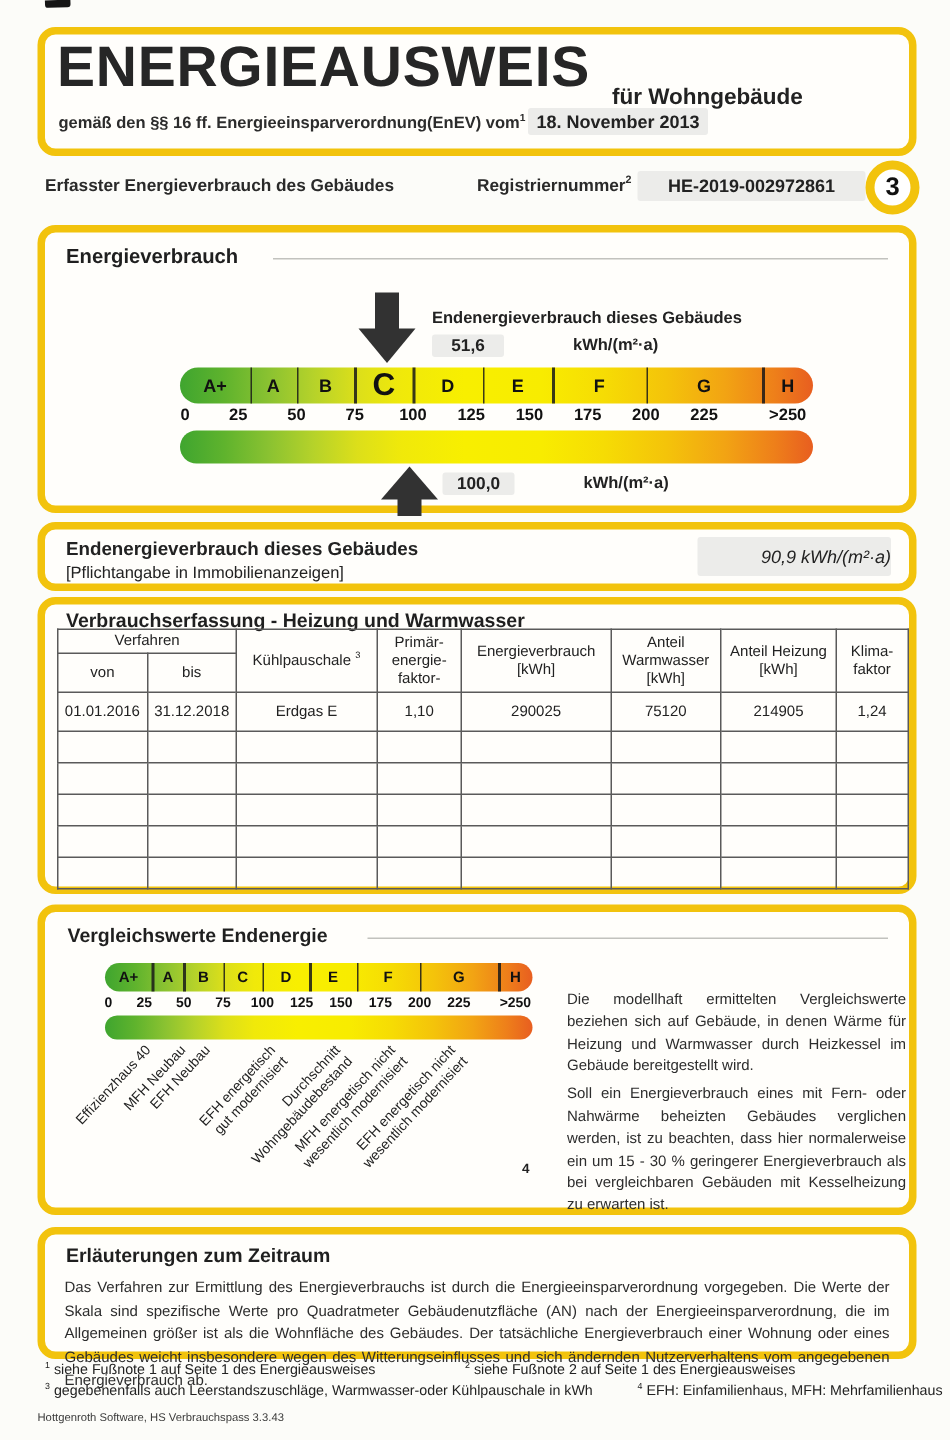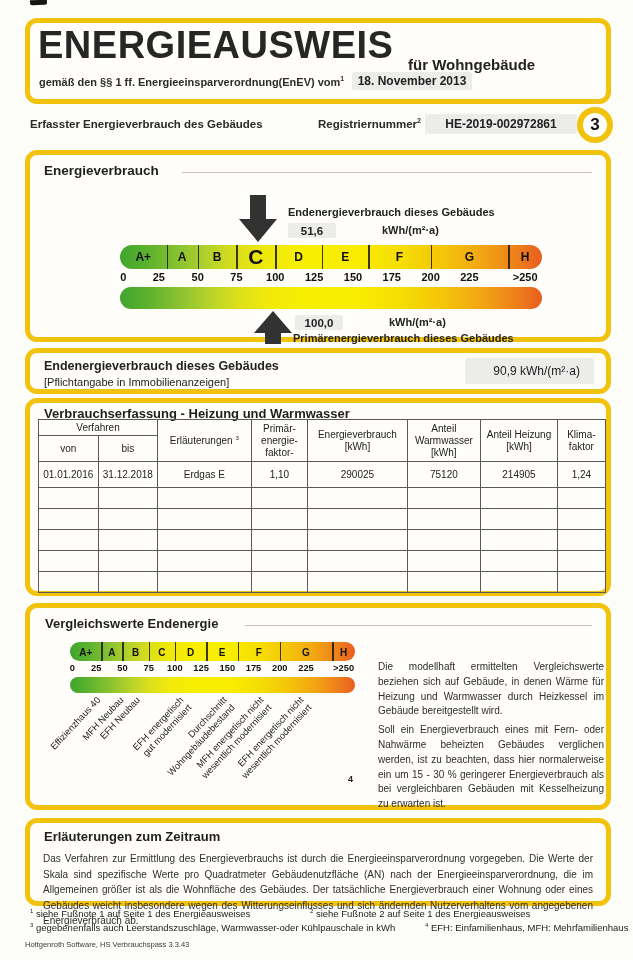--- a/index.html
+++ b/index.html
@@ -54,21 +54,21 @@
     border-left:19px solid transparent;border-right:19px solid transparent;border-bottom:22px solid #323232;}
   .marker-label{position:absolute;font-size:11px;font-weight:bold;white-space:nowrap;color:#222;}
   .valbox{position:absolute;width:48px;height:15px;font-size:11.5px;font-weight:bold;
     display:flex;align-items:center;justify-content:center;}
   .unit{position:absolute;font-size:11px;font-weight:bold;white-space:nowrap;padding-left:36px;}
 
   
   .sec2-title{position:absolute;left:14px;top:6px;font-size:12.5px;font-weight:bold;}
   .sec2-sub{position:absolute;left:14px;top:23px;font-size:11px;}
   .sec2-valbox{position:absolute;left:435px;right:12px;top:5px;bottom:5px;
-    display:flex;align-items:center;justify-content:flex-end;padding-right:14px;font-size:12px;}
+    display:flex;align-items:center;justify-content:flex-end;padding-right:0;font-size:12px;font-style:italic;}
 
   
   #vtable{position:absolute;left:8px;top:16px;width:568px;border-collapse:collapse;table-layout:fixed;
     font-size:10px;color:#222;}
   #vtable th,#vtable td{border:1px solid #5a5a5a;text-align:center;vertical-align:middle;
     font-weight:normal;padding:0 2px;line-height:1.2;}
   #vtable th span{display:block;}
   #vtable tr.hdr1 th{height:15px;}
   #vtable tr.hdr2 th{height:25px;}
   #vtable tr.data-row td{height:25px;}
@@ -92,21 +92,21 @@
   .footer{position:absolute;left:25px;top:940px;font-size:7.5px;color:#3a3a3a;}
 </style>
 </head>
 <body>
 
 <div class="corner-mark"></div>
 
 <div class="box" style="top:18px;height:86px;">
   <div class="main-title">ENERGIEAUSWEIS</div>
   <div class="title-right">für Wohngebäude</div>
-  <div class="subline"><span>gemäß den §§ 1 ff. Energieeinsparverordnung(EnEV) vom</span><sup>1</sup></div>
+  <div class="subline"><span>gemäß den §§ 16 ff. Energieeinsparverordnung(EnEV) vom</span><sup>1</sup></div>
   <div class="datebox graybox">18. November 2013</div>
 </div>
 
 <div class="meta-label" style="left:30px;top:118px;">Erfasster Energieverbrauch des Gebäudes</div>
 <div class="meta-label" style="left:318px;top:118px;"><span>Registriernummer</span><sup>2</sup></div>
 <div class="regbox graybox">HE-2019-002972861</div>
 <div class="pagenum">3</div>
 
 <div class="box" style="top:150px;height:192px;">
   <div class="sec-title" style="left:14px;top:8px;">Energieverbrauch</div>
@@ -149,21 +149,20 @@
       <span class="tick" style="left: 73.6%;">200</span>
       <span class="tick" style="left: 82.8%;">225</span>
       <span class="tick" style="left: 96%;">&gt;250</span>
     </div>
   <div class="gradbar" style="left:90px;top:132px;width:422px;height:22px;"></div>
 
   <div class="arrow-head-up" style="left:224px;top:156px;"></div>
   <div class="arrow-shaft" style="left:235px;top:177px;width:16px;height:12px;"></div>
   <div class="valbox graybox" style="left:265px;top:160px;">100,0</div>
   <div class="unit" style="left:323px;top:161px;">kWh/(m²·a)</div>
-  <div class="marker-label" style="left:263px;top:177px;">Primärenergieverbrauch dieses Gebäudes</div>
 </div>
 
 <div class="box" style="top:348px;height:46px;">
   <div class="sec2-title">Endenergieverbrauch dieses Gebäudes</div>
   <div class="sec2-sub">[Pflichtangabe in Immobilienanzeigen]</div>
   <div class="sec2-valbox graybox">90,9 kWh/(m²·a)</div>
 </div>
 
 <div class="box" style="top:398px;height:198px;">
   <div class="sec-title" style="left:14px;top:3px;font-size:13px;">Verbrauchserfassung - Heizung und Warmwasser</div>
@@ -174,21 +173,21 @@
         <col style="width:16.5%">
         <col style="width:10%">
       <col style="width:17.5%">
         <col style="width:13%">
         <col style="width:13.5%">
         <col style="width:8.5%">
     </colgroup>
     <thead>
       <tr class="hdr1">
         <th colspan="2">Verfahren</th>
-        <th rowspan="2"><span style="display:inline">Erläuterungen</span>&nbsp;<sup>3</sup></th>
+        <th rowspan="2"><span style="display:inline">Kühlpauschale</span>&nbsp;<sup>3</sup></th>
         <th rowspan="2">
           <span>Primär-</span>
           <span>energie-</span>
           <span>faktor-</span>
         </th>
         <th rowspan="2">
           <span>Energieverbrauch</span>
           <span>[kWh]</span>
         </th>
         <th rowspan="2">

